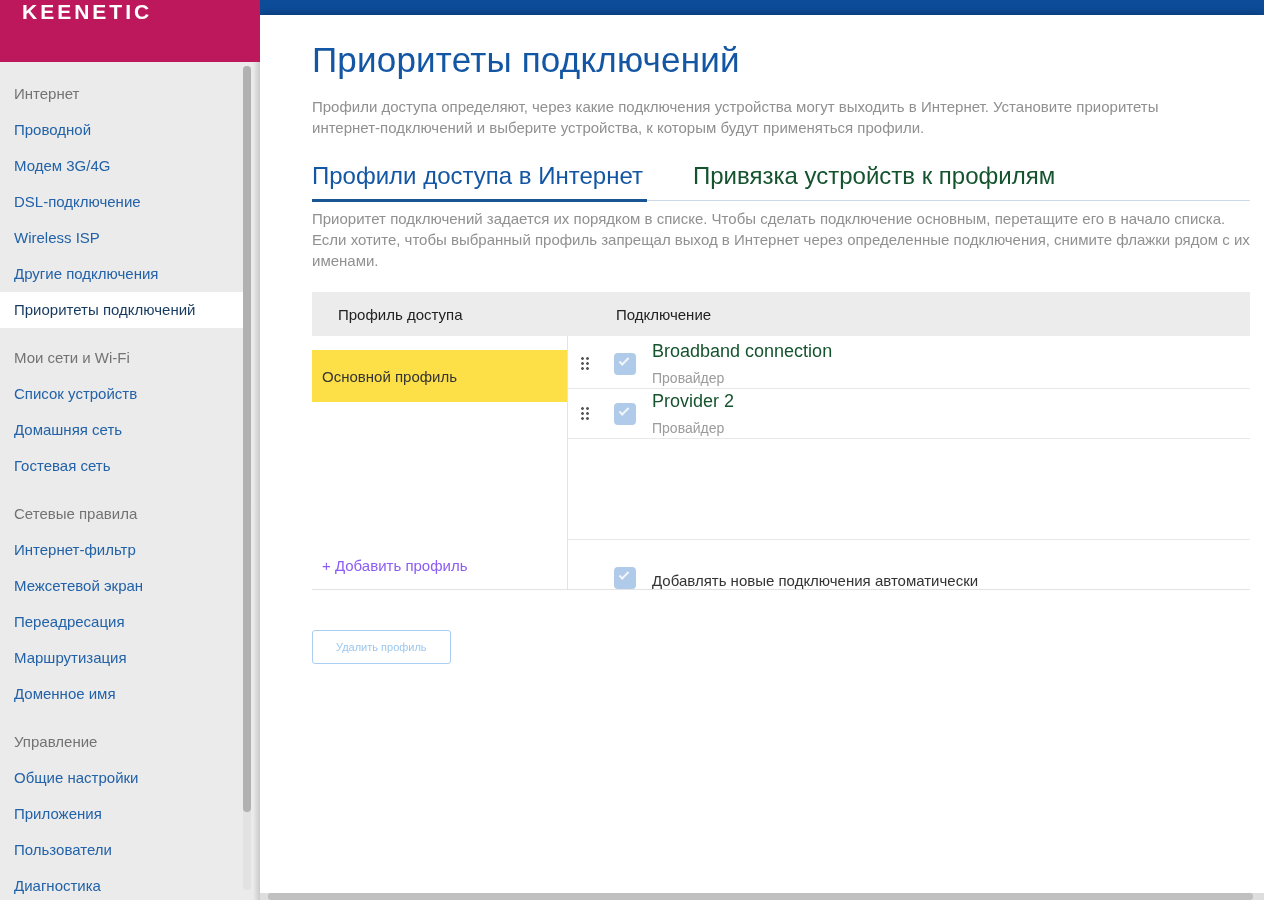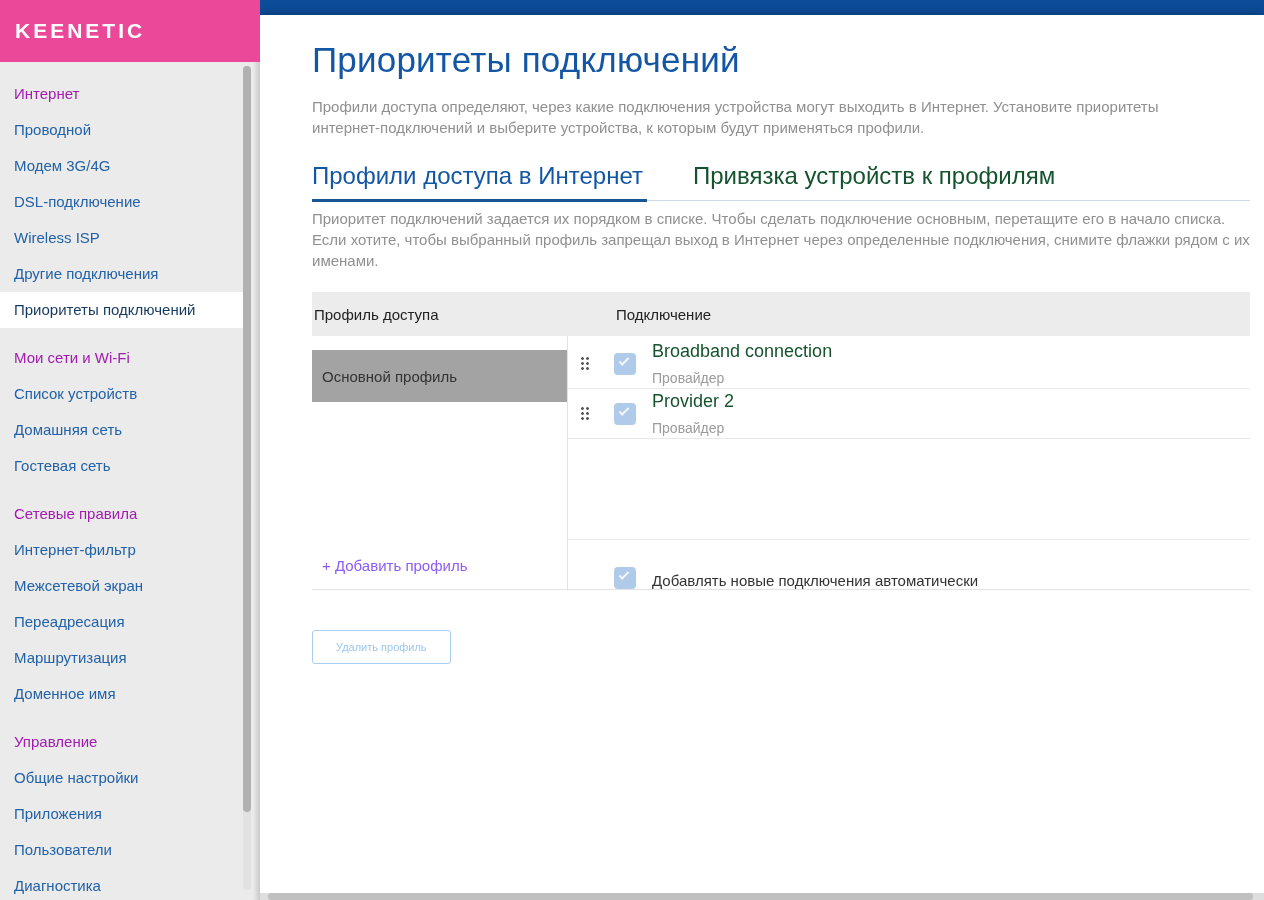--- a/index.html
+++ b/index.html
@@ -15,31 +15,31 @@
   .sidebar {
     position:absolute; left:0; top:0; width:260px; height:900px;
     background:#ebebeb; z-index:2;
   }
   .sidebar::after {
     content:''; position:absolute; right:0; top:62px; width:7px; height:838px;
     background:linear-gradient(to right, rgba(0,0,0,0), rgba(0,0,0,0.14));
     pointer-events:none;
   }
   .logo-bar {
-    height:62px; background:#ec4899; display:flex; align-items:center; padding-left:15px;
+    height:62px; background:#be185d; display:flex; padding-left:22px;
   }
   .logo {
     color:#ffffff; font-weight:bold; font-size:21px; letter-spacing:3px;
   }
   .menu { padding-top:2px; }
   .menu-item {
     height:36px; line-height:36px; padding-left:14px; font-size:15px;
     color:#2262a8; cursor:pointer; white-space:nowrap;
   }
-  .menu-item.section { color:#a21caf; margin-top:12px; cursor:default; }
+  .menu-item.section { color:#737373; margin-top:12px; cursor:default; }
   .menu-item.active {
     background:#ffffff; color:#16395f; margin-right:16px;
   }
   .sb-track {
     position:absolute; top:66px; right:9px; width:8px; height:824px;
     background:#e2e2e2; border-radius:4px;
   }
   .sb-thumb {
     position:absolute; top:0; left:0; width:8px; height:746px;
     background:#b1b1b1; border-radius:4px;
@@ -68,28 +68,28 @@
   .tab-note {
     margin-top:7px; width:948px; font-size:15px; line-height:21px; color:#909090;
   }
 
   
   .table { margin-top:21px; width:938px; }
   .t-header {
     display:flex; background:#ececec; height:44px; align-items:center;
     font-size:15px; color:#222222;
   }
-  .t-header .col-l { width:256px; padding-left:2px; }
+  .t-header .col-l { width:256px; padding-left:26px; }
   .t-header .col-r { padding-left:48px; }
   .t-body { display:flex; height:254px; border-bottom:1px solid #e3e3e3; }
   .body-l {
     width:256px; border-right:1px solid #e3e3e3; display:flex; flex-direction:column;
   }
   .profile-cell {
-    margin-top:14px; height:52px; background:#a3a3a3; display:flex; align-items:center;
+    margin-top:14px; height:52px; background:#fde047; display:flex; align-items:center;
     padding-left:10px; font-size:15px; color:#333333; cursor:pointer;
   }
   .add-profile {
     margin-top:auto; height:48px; display:flex; align-items:center; padding-left:10px;
     color:#8b5cf6; font-size:15px; cursor:pointer;
   }
   .body-r { flex:1; display:flex; flex-direction:column; padding-top:3px; }
   .conn-row {
     height:50px; border-bottom:1px solid #e8e8e8; display:flex; align-items:center;
   }

